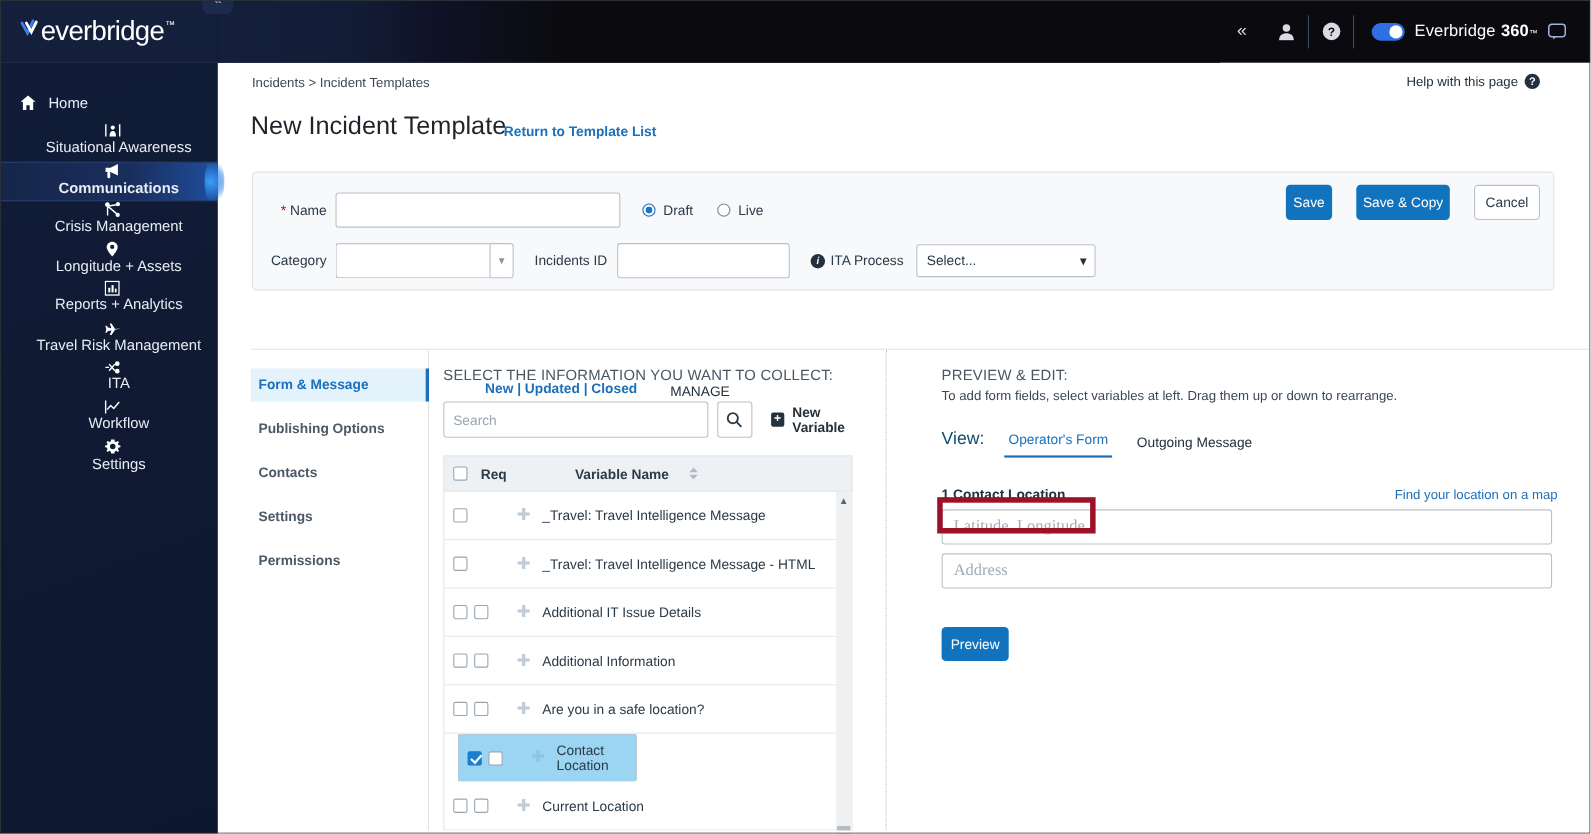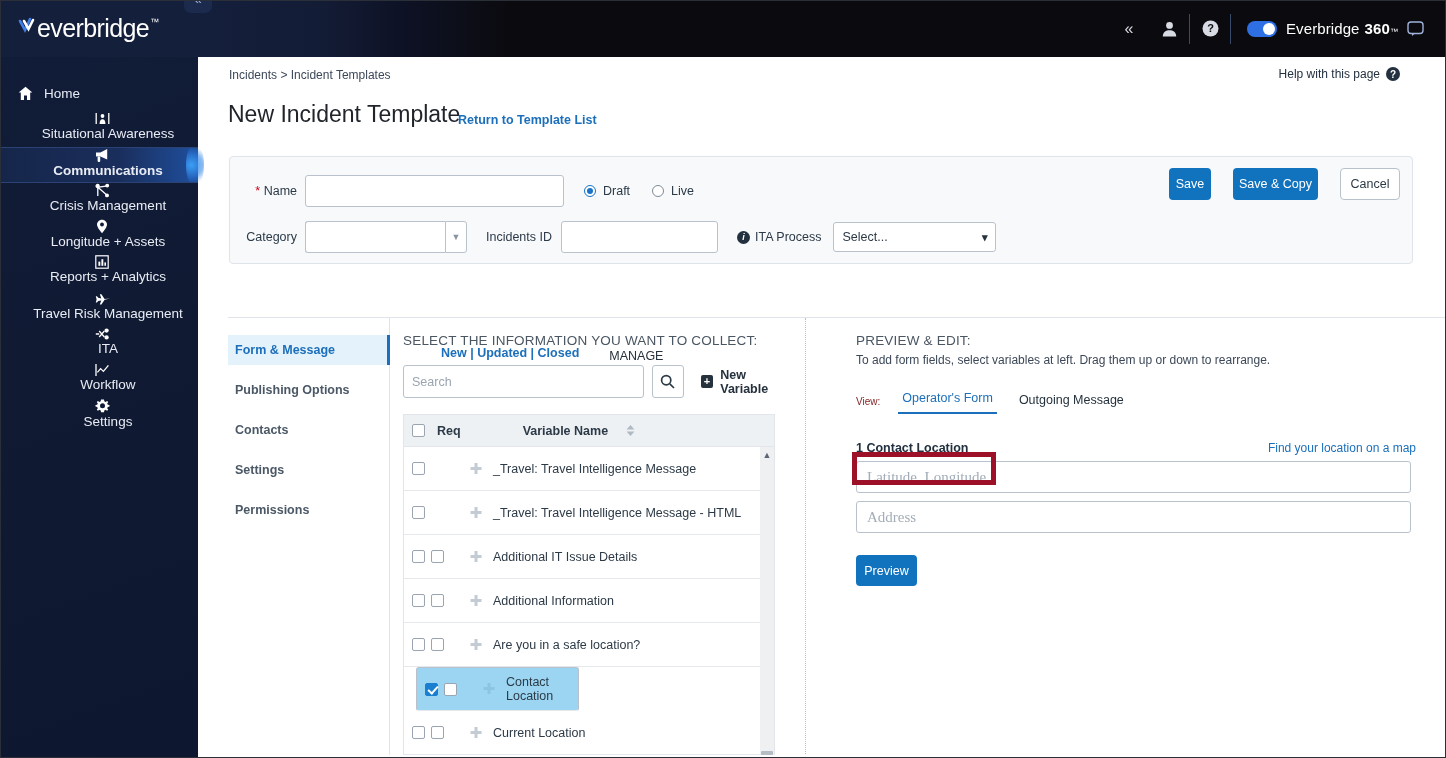--- a/index.html
+++ b/index.html
@@ -330,37 +330,37 @@
   .v-divider {
     position: absolute; left: 805px; top: 318px; width: 1px; height: 440px;
     border-left: 1px dotted #b8c0c8;
   }
 
   
   .right { position: absolute; left: 856px; top: 318px; width: 560px; }
   .prev-title { font-size: 13.5px; color: #4a5662; letter-spacing: 0.2px; margin-top: 15px; }
   .prev-sub { font-size: 12px; color: #3c4858; margin-top: 5px; }
   .view-row { display: flex; align-items: flex-end; gap: 18px; margin-top: 24px; }
-  .view-lbl { font-size: 10px; color: #7f1d1d; padding-bottom: 7px; }
+  .view-lbl { font-size: 16px; color: #0c4a6e; padding-bottom: 7px; }
   .vtab { font-size: 12.5px; color: #25313d; padding: 0 4px 7px 4px; cursor: pointer; }
   .vtab.active { color: #1c6fba; border-bottom: 2px solid #1c6fba; }
 
   .field-head {
     display: flex; justify-content: space-between; align-items: baseline; margin-top: 27px;
   }
   .field-lbl { font-size: 12.5px; color: #22303f; font-weight: bold; }
   .map-link { font-size: 12px; color: #1c6fba; cursor: pointer; }
   .pinp {
     margin-top: 6px; width: 555px; height: 32px;
     border: 1px solid #b9c2cc; border-radius: 3px; background: #fff;
     font-size: 15px; color: #2c3a47; padding: 0 10px;
     outline: none; font-family: Liberation Serif, serif;
   }
   .pinp::placeholder { color: #a3adb7; }
-  .preview-btn { margin-top: 22px; width: 61px; height: 31px; }
+  .preview-btn { margin-top: 35px; width: 61px; height: 31px; }
 
   
   .annot {
     position: absolute; left: 852px; top: 452px;
     width: 144px; height: 33px;
     border: 5px solid #9c1127;
     z-index: 60;
     pointer-events: none;
   }
 

